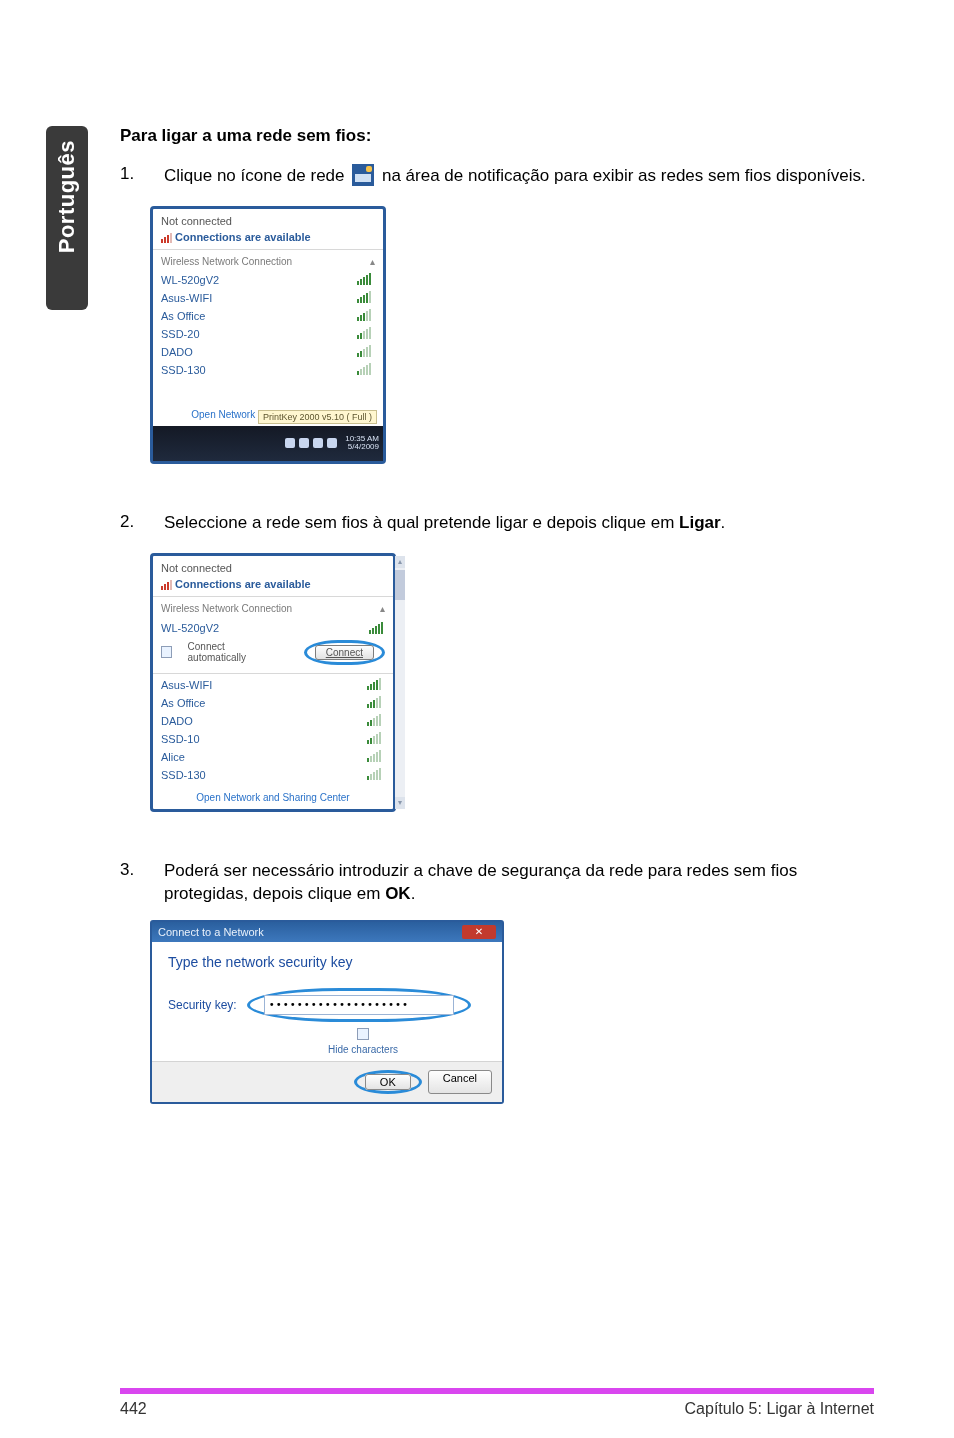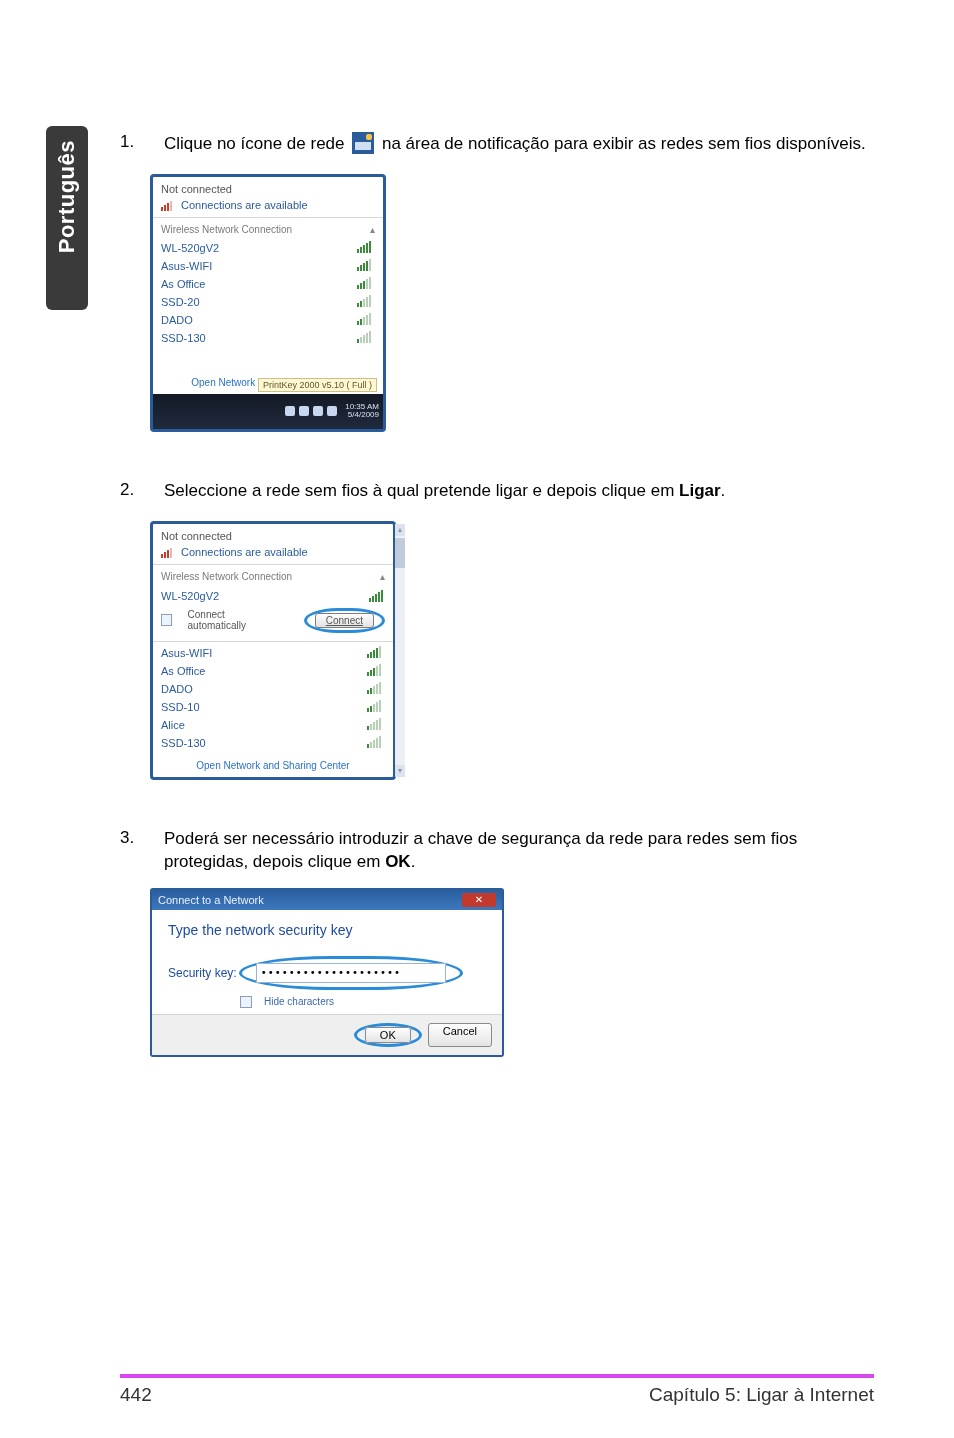--- a/index.html
+++ b/index.html
@@ -98,23 +98,23 @@
     font-size: 11px;
     color: #555;
     position: relative;
   }
   .flyout .section {
     padding: 6px 8px 4px 8px;
   }
   .flyout .conn-row {
     display: flex;
     align-items: center;
-    gap: 6px;
     margin-top: 4px;
     color: #2a5b9b;
+    font-weight: bold;
   }
   .flyout .conn-icon svg { display:block; }
   .flyout hr {
     border: none;
     border-top: 1px solid #d8d8d8;
     margin: 2px 0;
   }
   .flyout .list-hdr {
     display:flex;
     justify-content: space-between;
@@ -238,21 +238,21 @@
     display:flex; align-items:center; justify-content:center;
     color:#fff; font-size:10px; line-height:1;
   }
   .dialog .body{
     padding: 12px 16px 6px;
   }
   .dialog .prompt {
     color:#1d4da0; font-size:14px;
   }
   .dialog .field-row{
-    display:flex; align-items:center; gap:2px;
+    display:flex; align-items:center; gap:10px;
     margin-top:18px;
   }
   .dialog .label{
     color:#1d4da0; font-size:12px;
     flex:none;
   }
   .ellipse-field {
     border: 3px solid #2a8bd8;
     border-radius: 50%/60%;
     padding: 4px 14px;
@@ -264,22 +264,22 @@
     height:18px;
     display:flex; align-items:center;
     padding:0 4px;
     font-family: monospace;
     letter-spacing: 1px;
     font-size:10px;
   }
   .dialog .hide-row{
     margin-top:6px;
     margin-left:72px;
-    display:flex; align-items:center; gap:12px;
-    color:#3a6aa8; font-size:10px;
+    display:flex; align-items:center; gap:4px;
+    color:#3a6aa8; font-size:10px;flex-direction:column;
   }
   .dialog .btnbar{
     background:#efefef;
     padding: 8px 10px;
     display:flex; justify-content:flex-end; gap:6px;
     border-top:1px solid #d4d4d4;
   }
   .ellipse-ok{
     border: 3px solid #2a8bd8;
     border-radius: 50%;
@@ -289,39 +289,40 @@
     font-size:11px;
     padding: 1px 14px;
     border:1px solid #8a8a8a;
     background: linear-gradient(#fefefe,#e4e4e4);
     border-radius:3px;
   }
   
   .page-footer{
     position:absolute;
     left:120px; right:80px;
-    bottom:32px;
-    border-top:4px solid #d946ef;
+    bottom:20px;
+    border-top:6px solid #d946ef;
     padding-top:6px;
     display:flex;
     justify-content:space-between;
-    font-size:19px;
+    font-size:16px;
     color:#333;
   }
   .bold-inline { font-weight:bold; }
 </style>
 </head>
 <body>
 
 <div class="page">
   <div class="side-tab">
     <span>Português</span>
   </div>
 
   <div class="content">
+    <div class="heading">Para ligar a uma rede sem fios:</div>
 
     <div class="step">
       <div class="step-num">1.</div>
       <div class="step-body">
         <span>Clique no ícone de rede </span>
         <span class="inline-icon"></span>
         <span> na área de notificação para exibir as redes sem fios disponíveis.</span>
       </div>
     </div>
 

